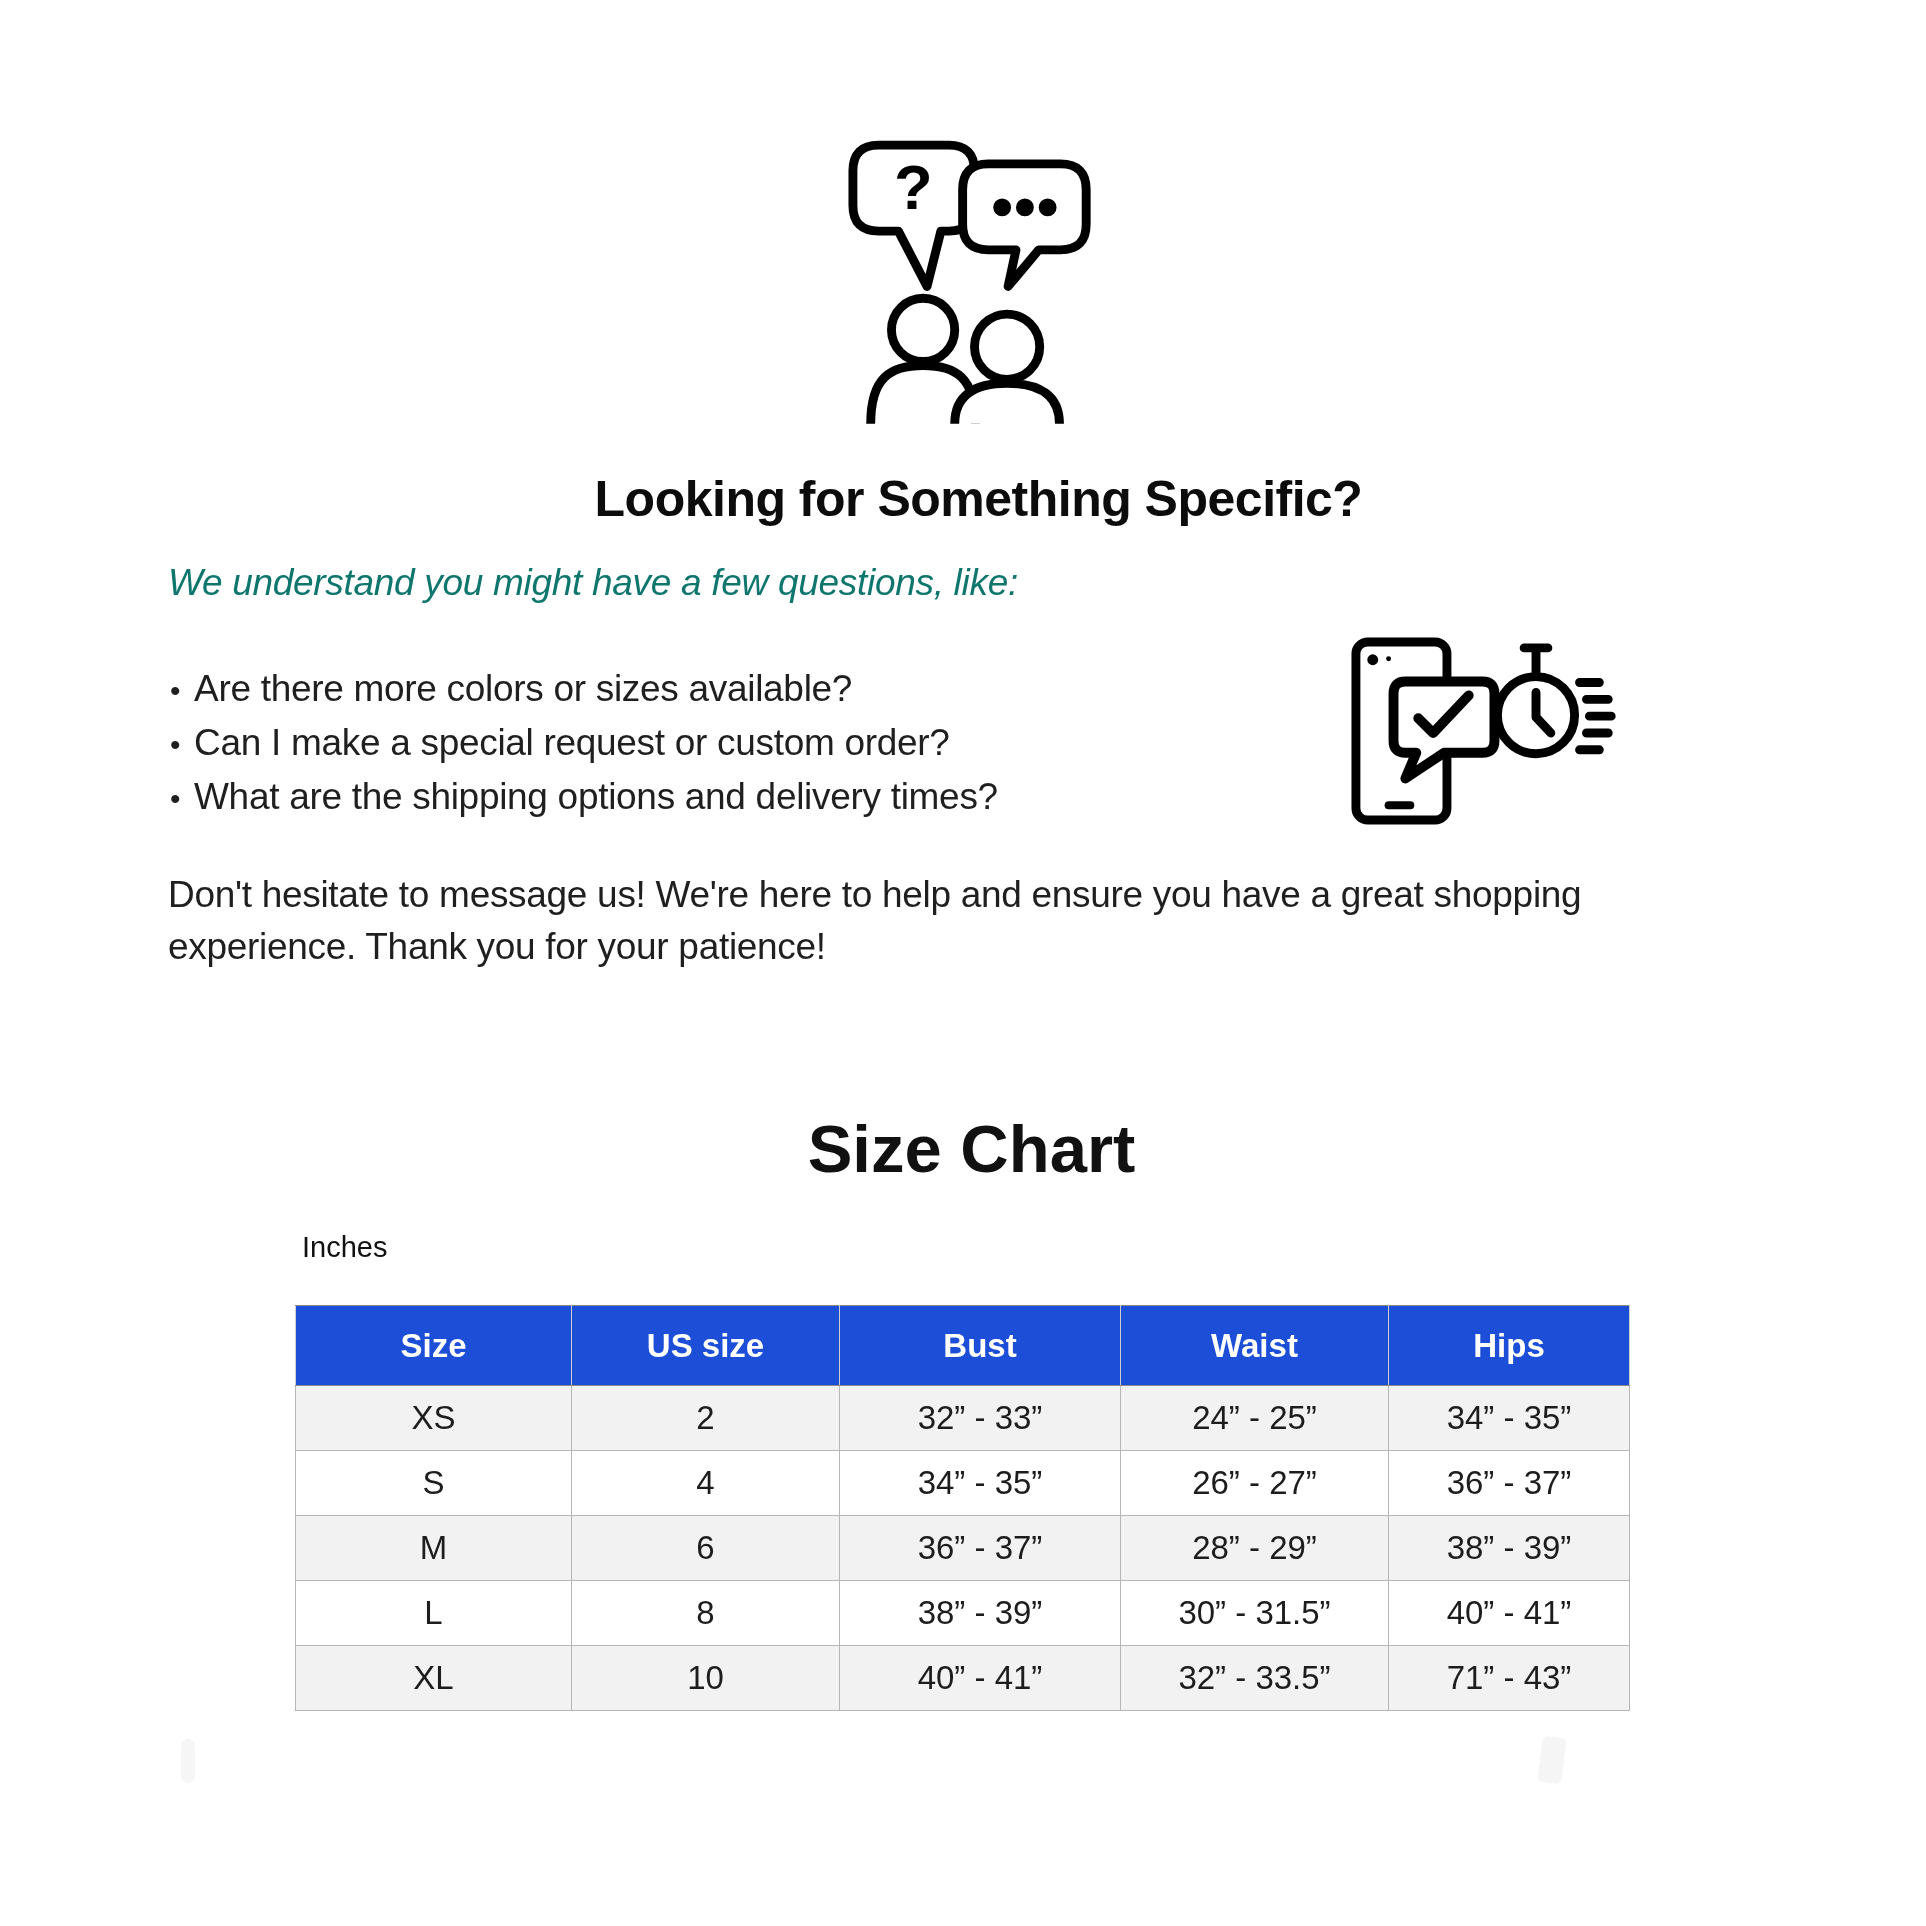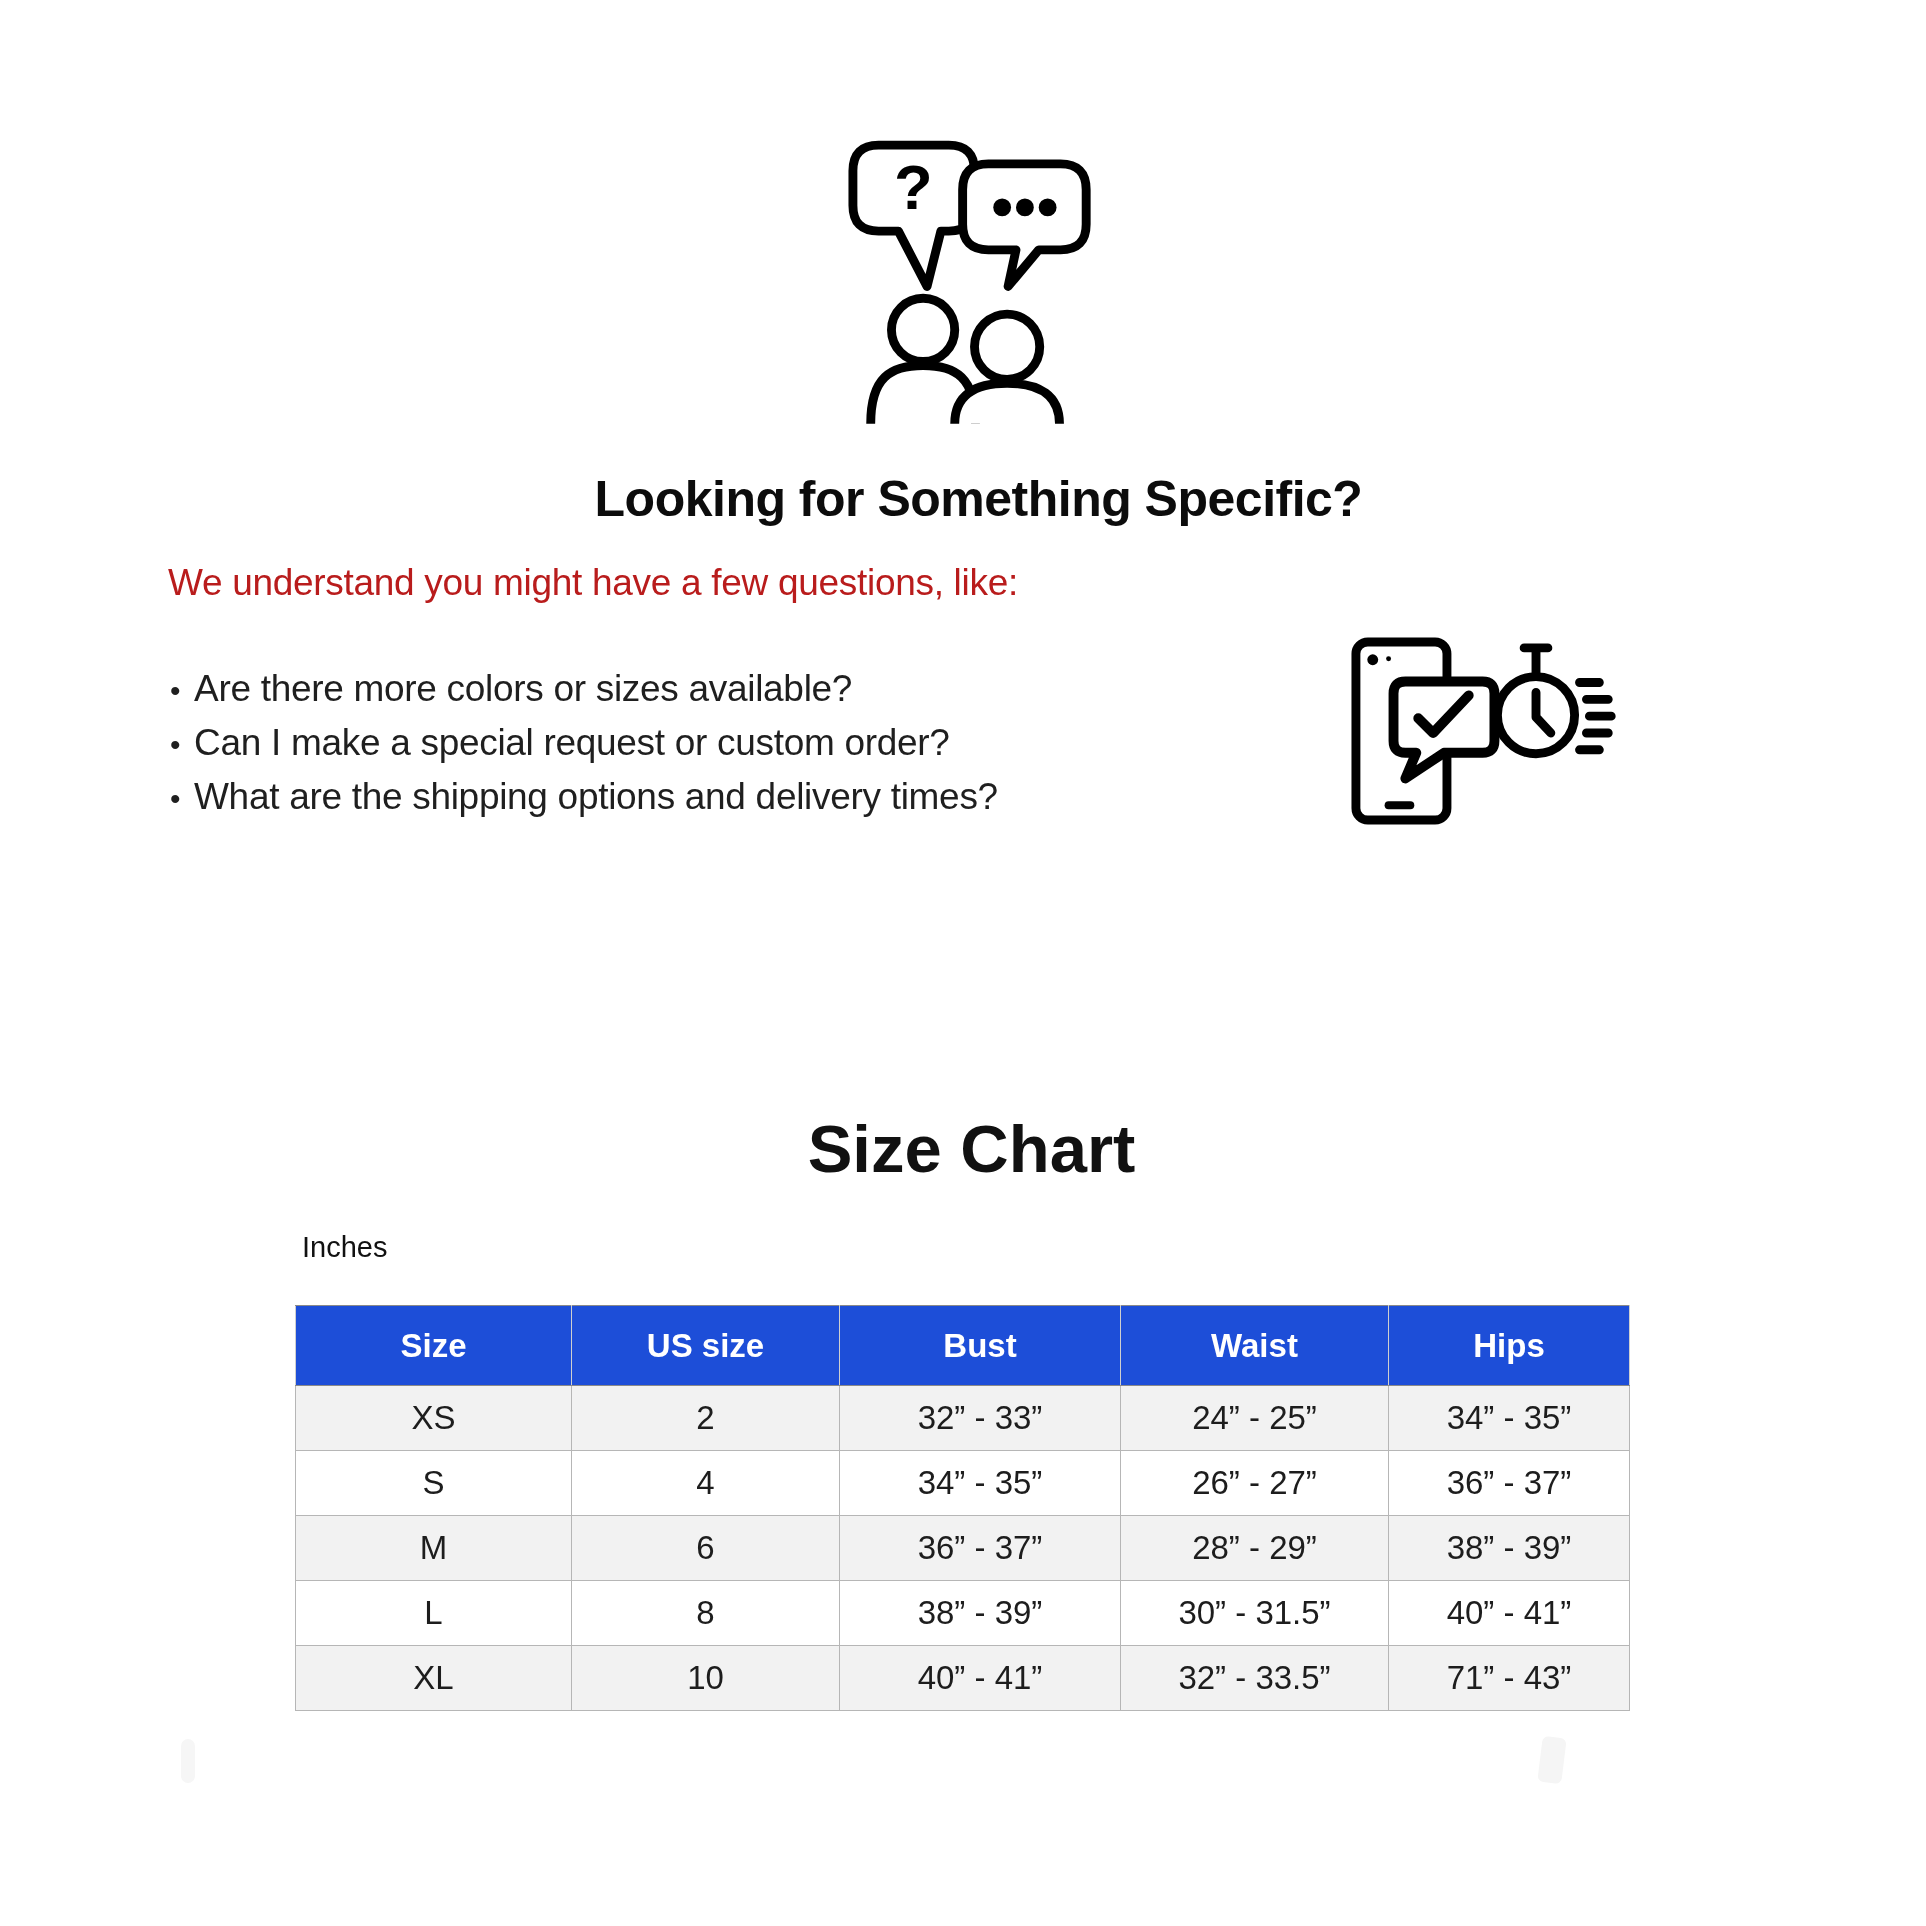--- a/index.html
+++ b/index.html
@@ -16,21 +16,21 @@
   
   .main-heading{
     position:absolute;left:0;top:469px;width:1927px;
     text-align:center;
     font-size:50px;font-weight:bold;line-height:61px;
     color:#0c0c0c;letter-spacing:-0.5px;
     transform:translateX(15px);
   }
   .intro-line{
     position:absolute;left:168px;top:560px;
-    font-size:37px;line-height:46px;color:#b91c1c;letter-spacing:-0.3px;
+    font-size:37px;line-height:46px;color:#0f766e;letter-spacing:-0.3px;font-style:italic;
   }
   .bullet-list{position:absolute;left:170px;top:663px;}
   .bullet-item{display:flex;align-items:baseline;font-size:37px;line-height:52px;color:#1f1f1f;letter-spacing:-0.3px;}
   .bullet-dot{width:24px;font-size:30px;}
   
   .phone-icon{position:absolute;left:1349px;top:635px;width:281px;height:192px;}
   
   .closing-par{
     position:absolute;left:168px;top:869px;width:1604px;
     font-size:37px;line-height:52px;color:#1f1f1f;letter-spacing:-0.3px;
@@ -116,20 +116,21 @@
     <path d="M70 84 L85 99 L121 61" stroke="#000" stroke-width="10" stroke-linecap="round" stroke-linejoin="round"></path>
 
     <path d="M177 13 H201" stroke="#000" stroke-width="9" stroke-linecap="round"></path>
     <path d="M189 16 V40" stroke="#000" stroke-width="9"></path>
     <circle cx="189" cy="81" r="39" fill="#fff" stroke="#000" stroke-width="9"></circle>
     <path d="M189 58 V83 L204 99" stroke="#000" stroke-width="9" stroke-linecap="round" stroke-linejoin="round"></path>
 
     <path d="M233 48 H253 M240 65 H262 M243 82 H265 M240 99 H262 M233 116 H253" stroke="#000" stroke-width="9" stroke-linecap="round"></path>
   </svg>
 
+  <div class="closing-par">Don't hesitate to message us! We're here to help and ensure you have a great shopping experience. Thank you for your patience!</div>
 
   <div class="size-chart-title">Size Chart</div>
   <div class="units-label">Inches</div>
 
   <table class="size-table">
     <colgroup>
       <col style="width:276px">
         <col style="width:268px">
         <col style="width:281px">
         <col style="width:268px">

